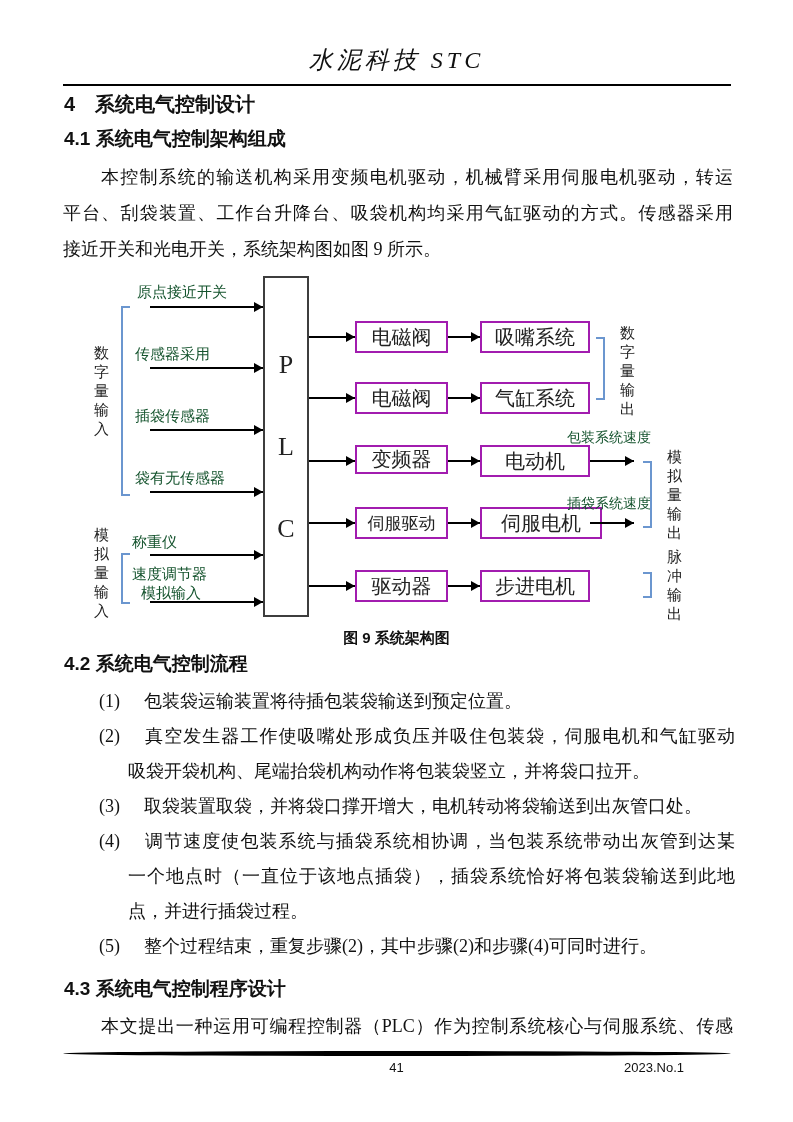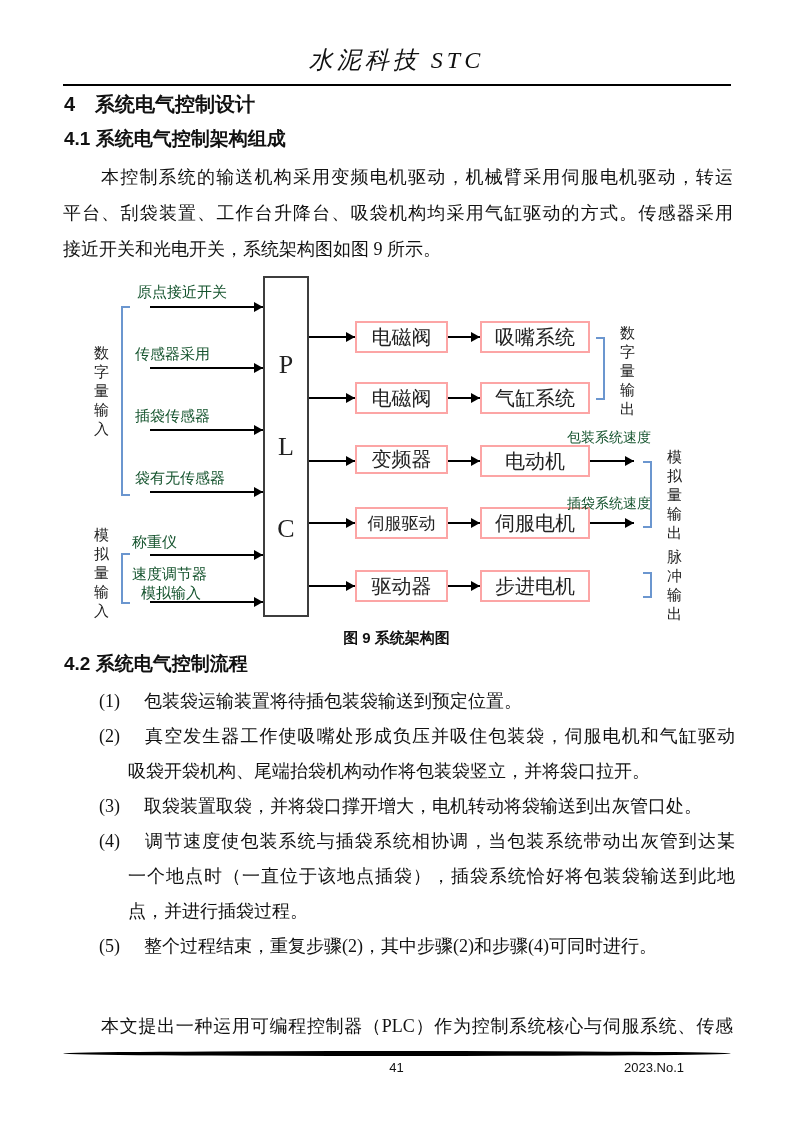--- a/index.html
+++ b/index.html
@@ -31,21 +31,21 @@
   .para .ind { text-indent:38px; }
   .fill { text-align-last:justify; }
 
   .steps { position:absolute; left:63px; top:684px; width:672px; font-size:18px; line-height:35px; }
   .step { padding-left:65px; text-align:justify; }
   .step .l1 { margin-left:-29px; }
   .step .num { display:inline-block; width:45px; }
 
   
   .dbox {
-    position:absolute; border:2px solid #fca5a5; background:#fff;
+    position:absolute; border:2px solid #a21caf; background:#fff;
     display:flex; align-items:center; justify-content:center;
     font-size:20px; font-family:"Liberation Serif","DejaVu Serif",serif; color:#222;
   }
   .dbox.small { font-size:17px; }
   .plc {
     position:absolute; left:263px; top:276px; width:46px; height:341px;
     border:2px solid #3d3d3d; background:#fff;
     display:flex; flex-direction:column; align-items:center; justify-content:center; gap:52px;
     font-size:26px; color:#222;
   }
@@ -135,21 +135,21 @@
   <div class="arr" style="left:309px;top:460px;width:46px"></div>
   <div class="dbox" style="left:355px;top:445px;width:93px;height:29px">变频器</div>
   <div class="arr" style="left:448px;top:460px;width:32px"></div>
   <div class="dbox" style="left:480px;top:445px;width:110px;height:32px">电动机</div>
   <div class="arr" style="left:590px;top:460px;width:44px"></div>
   <div class="dlabel sm" style="left:567px;top:429px">包装系统速度</div>
 
   <div class="arr" style="left:309px;top:522px;width:46px"></div>
   <div class="dbox small" style="left:355px;top:507px;width:93px;height:32px">伺服驱动</div>
   <div class="arr" style="left:448px;top:522px;width:32px"></div>
-  <div class="dbox" style="left:480px;top:507px;width:110px;height:32px">伺服电机</div>
+  <div class="dbox" style="left:480px;top:507px;width:122px;height:32px">伺服电机</div>
   <div class="arr" style="left:590px;top:522px;width:44px"></div>
   <div class="dlabel sm" style="left:567px;top:495px">插袋系统速度</div>
 
   <div class="arr" style="left:309px;top:585px;width:46px"></div>
   <div class="dbox" style="left:355px;top:570px;width:93px;height:32px">驱动器</div>
   <div class="arr" style="left:448px;top:585px;width:32px"></div>
   <div class="dbox" style="left:480px;top:570px;width:110px;height:32px">步进电机</div>
 
   <div class="brk-r" style="left:596px;top:337px;height:63px"></div>
   <div class="vtext" style="left:619px;top:324px">数字量输出</div>
@@ -176,20 +176,21 @@
     <div class="step">
       <div class="l1 fill"><span class="num">(4)</span><span>调节速度使包装系统与插袋系统相协调，当包装系统带动出灰管到达某</span></div>
       <div class="fill">一个地点时（一直位于该地点插袋），插袋系统恰好将包装袋输送到此地</div>
       <div>点，并进行插袋过程。</div>
     </div>
     <div class="step">
       <div class="l1"><span class="num">(5)</span><span>整个过程结束，重复步骤(2)，其中步骤(2)和步骤(4)可同时进行。</span></div>
     </div>
   </div>
 
+  <div class="h2" style="top:976px">4.3 系统电气控制程序设计</div>
   <div class="para" style="top:1008px">
     <div class="ind fill">本文提出一种运用可编程控制器（PLC）作为控制系统核心与伺服系统、传感</div>
   </div>
 
   <div class="rule-bottom"></div>
   <div class="page-num">41</div>
   <div class="issue">2023.No.1</div>
 
 </div>
 

